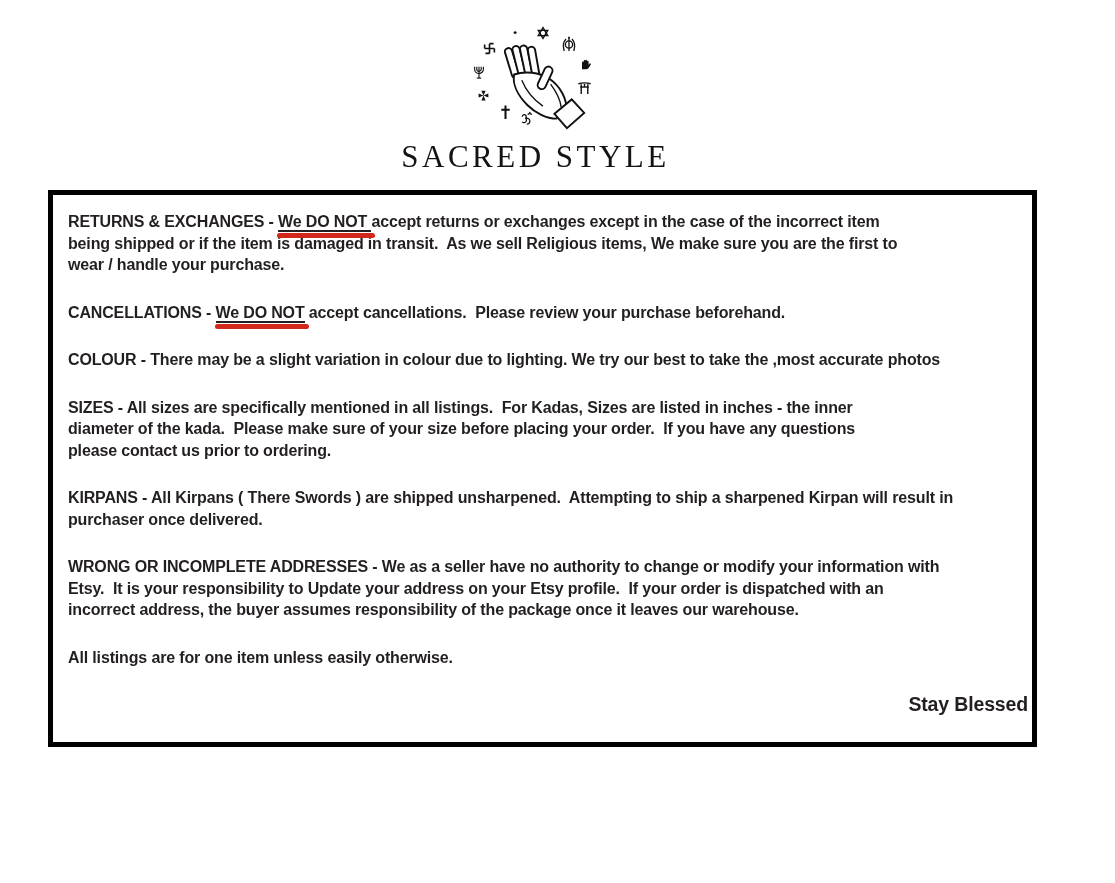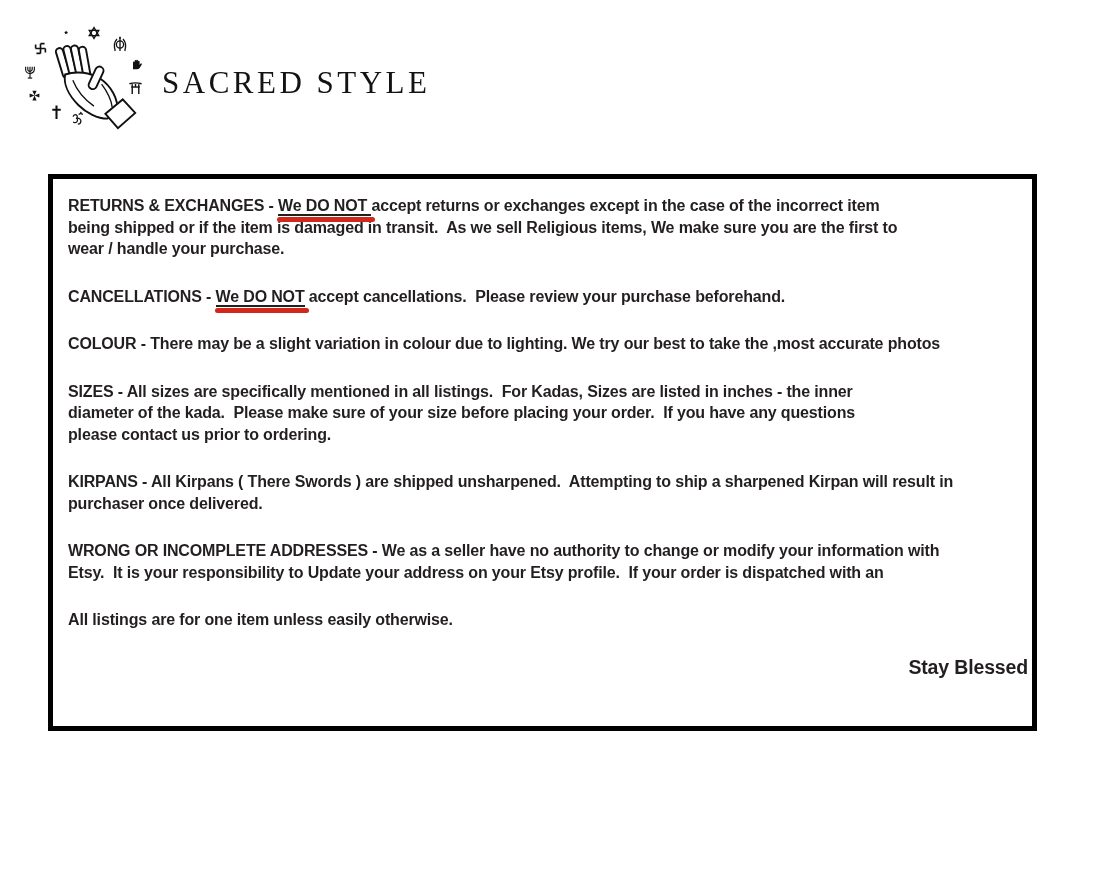--- a/index.html
+++ b/index.html
@@ -1,30 +1,30 @@
 <!DOCTYPE html>
 <html><head>
 <meta charset="utf-8">
 <title>Sacred Style Policies</title>
 <style>
   html,body{margin:0;padding:0;background:#fff;}
   body{width:1115px;height:883px;font-family:"Liberation Sans",sans-serif;}
   .page{position:relative;width:1115px;height:883px;background:#ffffff;overflow:hidden;}
 
   
-  .logo{position:absolute;top:26px;left:12px;width:1071px;display:flex;flex-direction:row;align-items:center;}
+  .logo{position:absolute;top:26px;left:0;width:1071px;display:flex;flex-direction:column;align-items:center;}
   .symbol-ring{position:relative;width:150px;height:110px;}
   .sym{position:absolute;line-height:0;color:#111;}
   .sym svg{display:block;}
   .hands{position:absolute;left:32px;top:15px;}
   .brand{margin-top:3px;font-family:"Liberation Serif",serif;font-size:31px;letter-spacing:3.5px;color:#131313;white-space:nowrap;}
 
   
   .policy-box{
-    position:absolute;left:48px;top:174px;width:989px;height:557px;
+    position:absolute;left:48px;top:190px;width:989px;height:557px;
     box-sizing:border-box;border:5px solid #000;background:#fff;
     padding:16px 4px 0 15px;
     color:#231f20;font-weight:bold;font-size:16px;line-height:21.5px;letter-spacing:-0.15px;
   }
   .para{margin:0 0 26px 0;}
   .ln{white-space:pre;}
   .u{position:relative;border-bottom:2.5px solid #231f20;}
   .u::after{content:"";position:absolute;left:-1px;right:-4px;bottom:-8px;height:5px;background:#d2281c;border-radius:3px;}
   .signoff{font-size:19.5px;margin:0;text-align:right;}
 </style>
@@ -158,20 +158,21 @@
     </div>
 
     <div class="para">
       <div class="ln">KIRPANS - All Kirpans ( There Swords ) are shipped unsharpened.  Attempting to ship a sharpened Kirpan will result in</div>
       <div class="ln">purchaser once delivered.</div>
     </div>
 
     <div class="para">
       <div class="ln">WRONG OR INCOMPLETE ADDRESSES - We as a seller have no authority to change or modify your information with</div>
       <div class="ln">Etsy.  It is your responsibility to Update your address on your Etsy profile.  If your order is dispatched with an</div>
+      <div class="ln">incorrect address, the buyer assumes responsibility of the package once it leaves our warehouse.</div>
     </div>
 
     <div class="para">
       <div class="ln">All listings are for one item unless easily otherwise.</div>
     </div>
 
     <p class="signoff">Stay Blessed</p>
   </div>
 
 </div>

